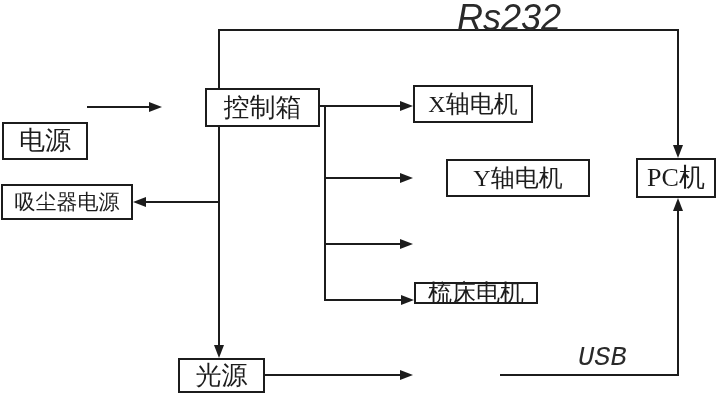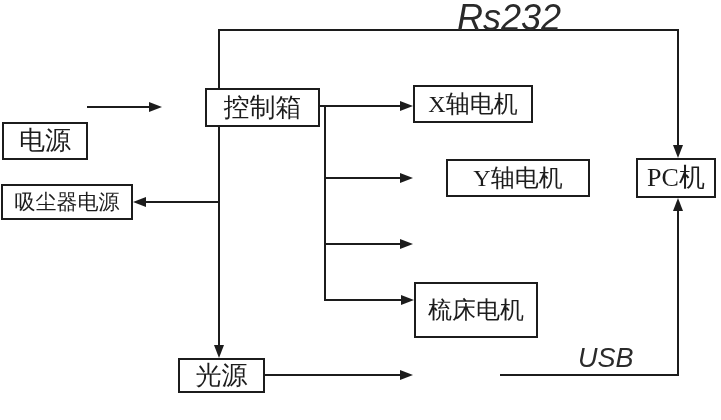--- a/index.html
+++ b/index.html
@@ -77,33 +77,33 @@
   <div class="ar left" style="left:133px; top:197px;"></div>
 
   <div class="ln" style="left:265px; top:374px; width:137px; height:2px;"></div>
   <div class="ar right" style="left:400px; top:370px;"></div>
 
   <div class="ln" style="left:500px; top:374px; width:179px; height:2px;"></div>
   <div class="ln" style="left:677px; top:209px; width:2px; height:167px;"></div>
   <div class="ar up" style="left:673px; top:198px;"></div>
 
   <div class="buslabel" style="left:457px; top:0px; font-size:36px;">Rs232</div>
-  <div class="buslabel" style="left:578px; top:345px; font-size:27px;">USB</div>
+  <div class="buslabel" style="left:578px; top:345px; font-size:27px;font-family:Liberation Mono, monospace;">USB</div>
 
   <div class="box fs26" style="left:2px; top:90px; width:86px; height:38px;margin-top:32px;">电源</div>
 
   <div class="box fs26" style="left:162px; top:88px; width:115px; height:39px;margin-left:43px;">控制箱</div>
 
   <div class="box fs24" style="left:413px; top:85px; width:120px; height:38px;">X轴电机</div>
 
   <div class="box fs22" style="left:1px; top:184px; width:132px; height:36px;">吸尘器电源</div>
 
   <div class="box fs24" style="left:425px; top:159px; width:144px; height:38px;margin-left:21px;">Y轴电机</div>
 
 
-  <div class="box fs24" style="left:414px; top:282px; width:124px; height:56px;">梳床电机</div>
+  <div class="box fs24" style="left:414px; top:282px; width:124px; height:22px;">梳床电机</div>
 
   <div class="box fs26" style="left:636px; top:158px; width:80px; height:40px;">PC机</div>
 
   <div class="box fs26" style="left:178px; top:358px; width:87px; height:35px;">光源</div>
 
 
 </div>
 
 </body></html>

